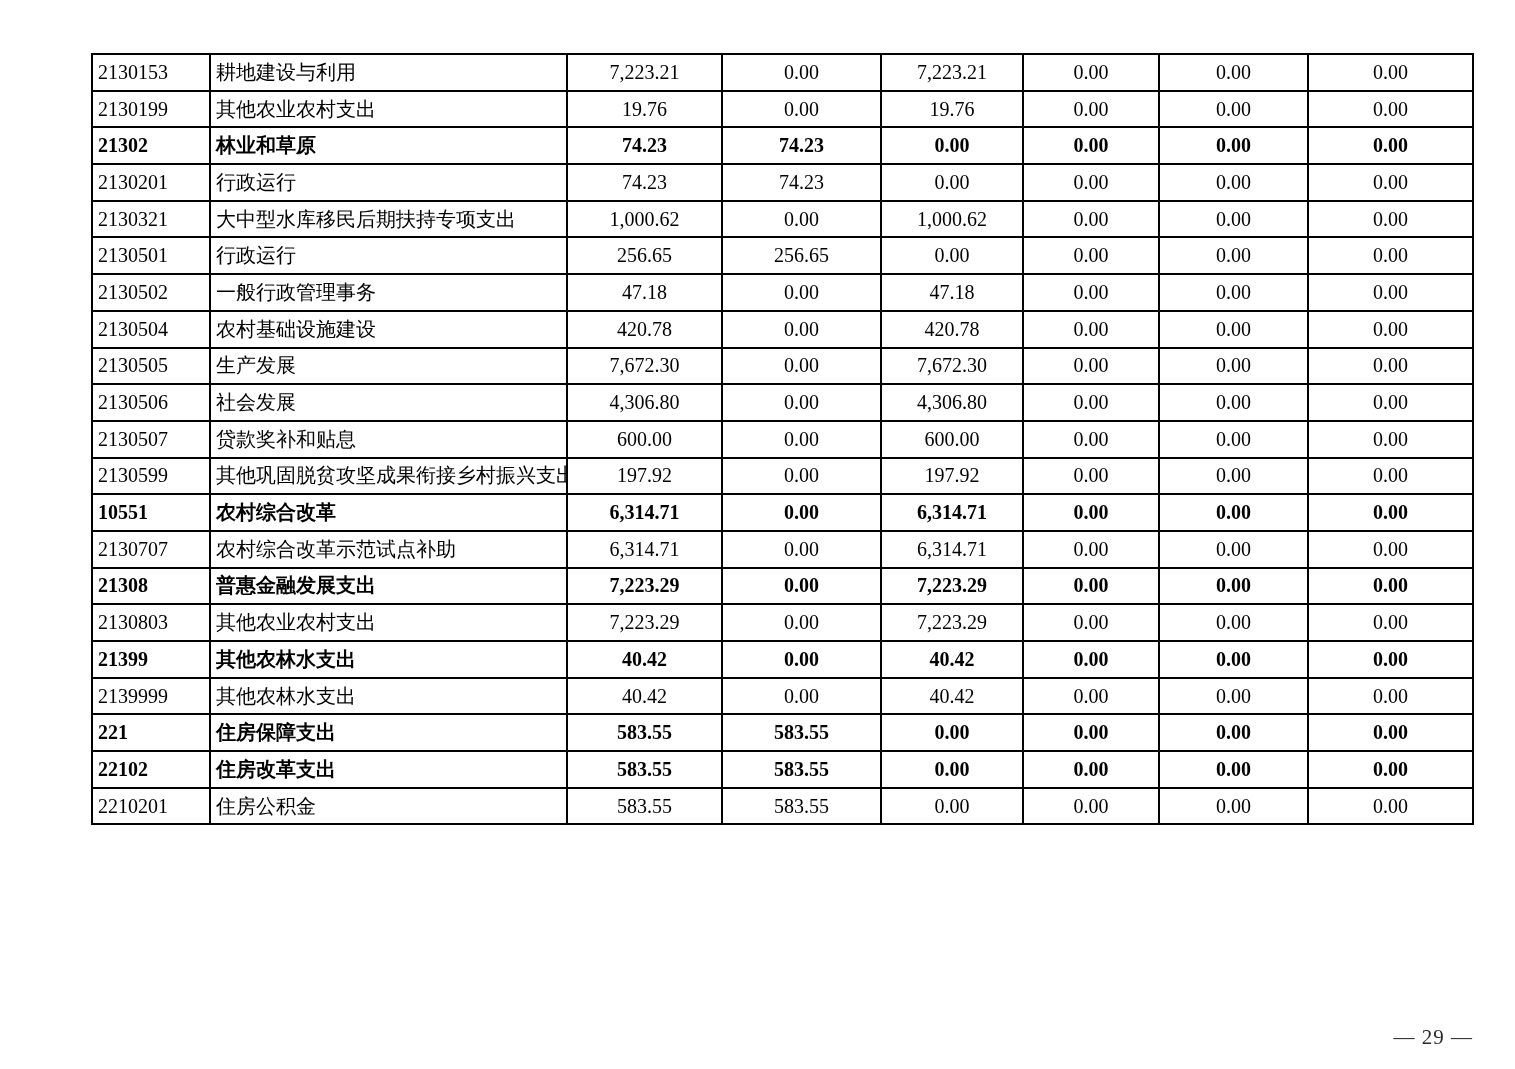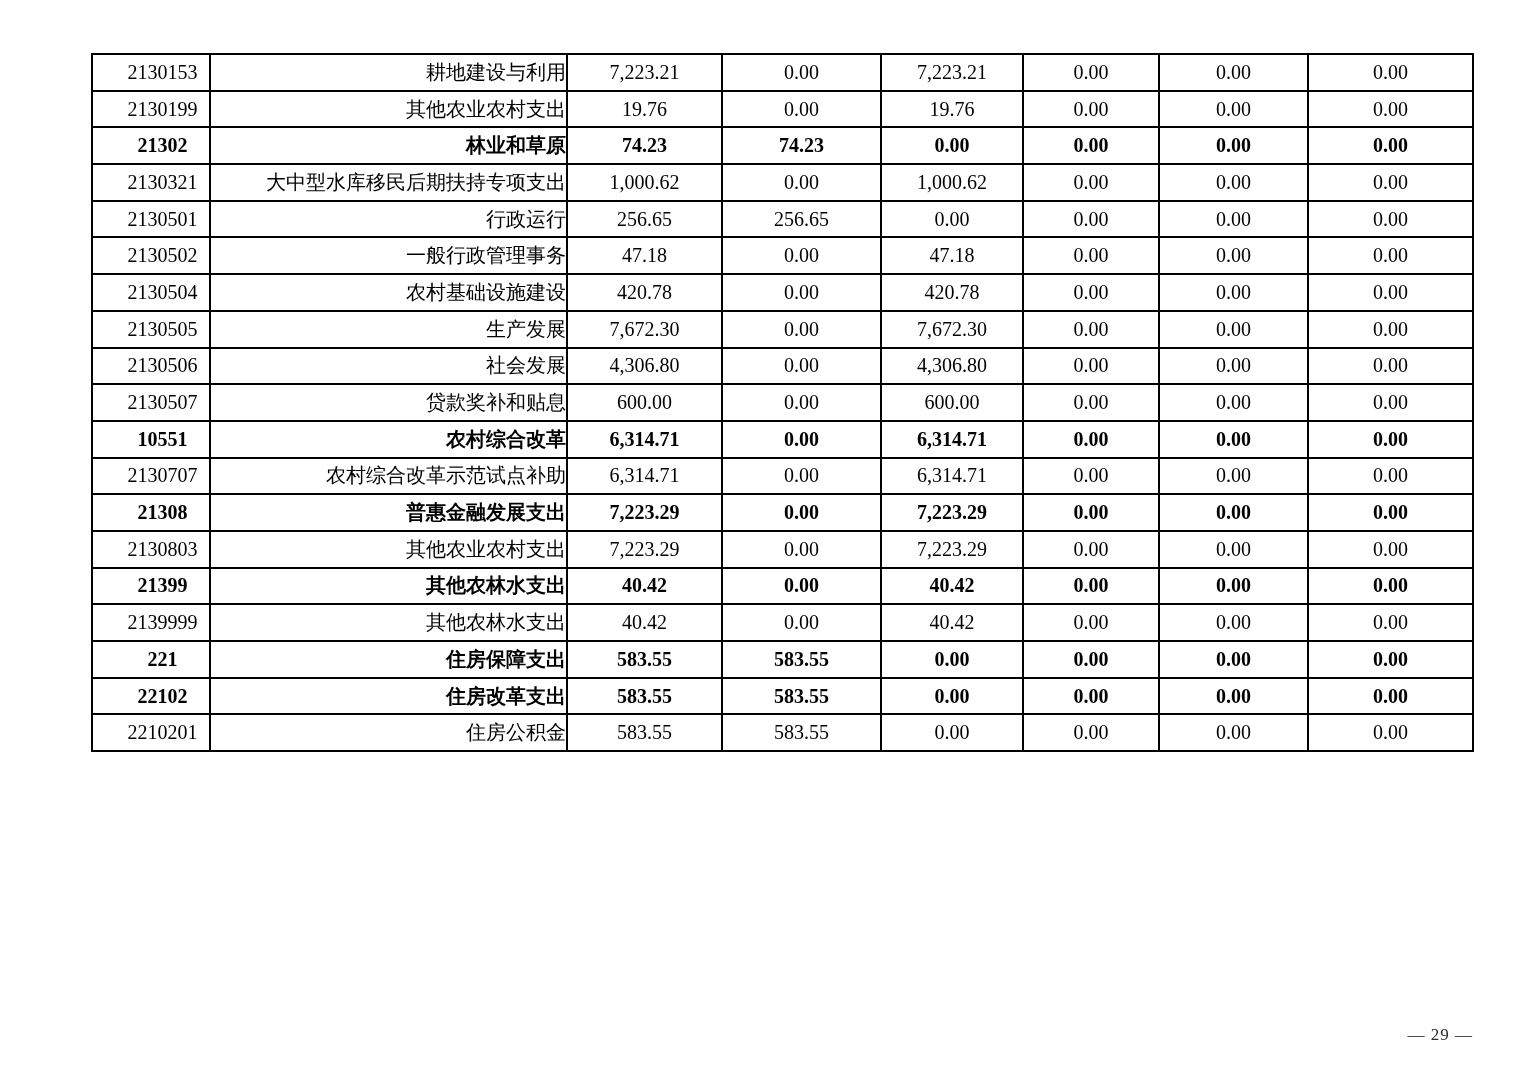--- a/index.html
+++ b/index.html
@@ -23,29 +23,29 @@
   }
   table.budget td {
     border: 2px solid #000000;
     height: 36.7px;
     vertical-align: middle;
     font-size: 20px;
     line-height: 1.05;
     white-space: nowrap;
     overflow: hidden;
   }
-  td.col-code { text-align: center; padding-left: 23px; }
-  td.col-name { text-align: right; padding-left: 5px; font-size: 21px; }
+  td.col-code { text-align: left; padding-left: 5px; }
+  td.col-name { text-align: left; padding-left: 5px; font-size: 21px; }
   td.col-num  { text-align: center; }
   tr.bold td  { font-weight: bold; }
   .page-footer {
     position: absolute;
     top: 1025px;
     right: 42px;
-    font-size: 17px;
+    font-size: 21px;
     color: #2a2a2a;
     letter-spacing: 1px;
   }
 </style>
 </head>
 <body>
 
 <div class="page">
 
   <table class="budget">
@@ -84,20 +84,30 @@
           <td class="col-code">21302</td>
           <td class="col-name">林业和草原</td>
           <td class="col-num">74.23</td>
           <td class="col-num">74.23</td>
           <td class="col-num">0.00</td>
           <td class="col-num">0.00</td>
           <td class="col-num">0.00</td>
           <td class="col-num">0.00</td>
         </tr>
         <tr>
+          <td class="col-code">2130201</td>
+          <td class="col-name">行政运行</td>
+          <td class="col-num">74.23</td>
+          <td class="col-num">74.23</td>
+          <td class="col-num">0.00</td>
+          <td class="col-num">0.00</td>
+          <td class="col-num">0.00</td>
+          <td class="col-num">0.00</td>
+        </tr>
+        <tr>
           <td class="col-code">2130321</td>
           <td class="col-name">大中型水库移民后期扶持专项支出</td>
           <td class="col-num">1,000.62</td>
           <td class="col-num">0.00</td>
           <td class="col-num">1,000.62</td>
           <td class="col-num">0.00</td>
           <td class="col-num">0.00</td>
           <td class="col-num">0.00</td>
         </tr>
         <tr>
@@ -153,20 +163,30 @@
         <tr>
           <td class="col-code">2130507</td>
           <td class="col-name">贷款奖补和贴息</td>
           <td class="col-num">600.00</td>
           <td class="col-num">0.00</td>
           <td class="col-num">600.00</td>
           <td class="col-num">0.00</td>
           <td class="col-num">0.00</td>
           <td class="col-num">0.00</td>
         </tr>
+        <tr>
+          <td class="col-code">2130599</td>
+          <td class="col-name">其他巩固脱贫攻坚成果衔接乡村振兴支出</td>
+          <td class="col-num">197.92</td>
+          <td class="col-num">0.00</td>
+          <td class="col-num">197.92</td>
+          <td class="col-num">0.00</td>
+          <td class="col-num">0.00</td>
+          <td class="col-num">0.00</td>
+        </tr>
         <tr class="bold">
           <td class="col-code">10551</td>
           <td class="col-name">农村综合改革</td>
           <td class="col-num">6,314.71</td>
           <td class="col-num">0.00</td>
           <td class="col-num">6,314.71</td>
           <td class="col-num">0.00</td>
           <td class="col-num">0.00</td>
           <td class="col-num">0.00</td>
         </tr>

